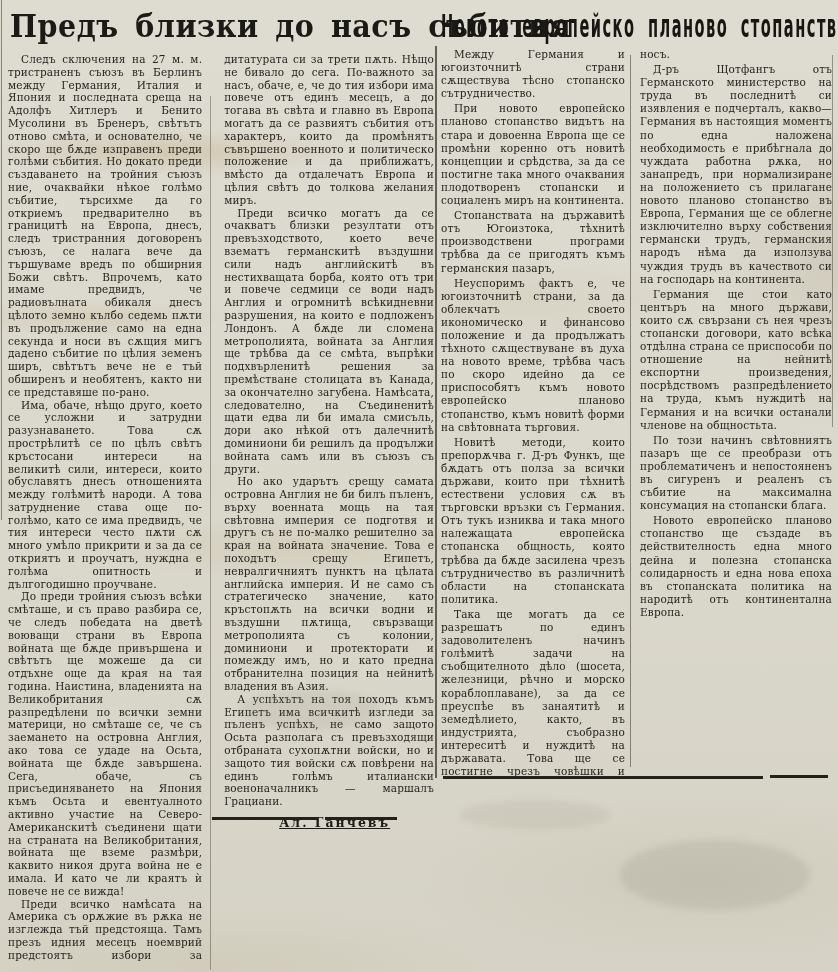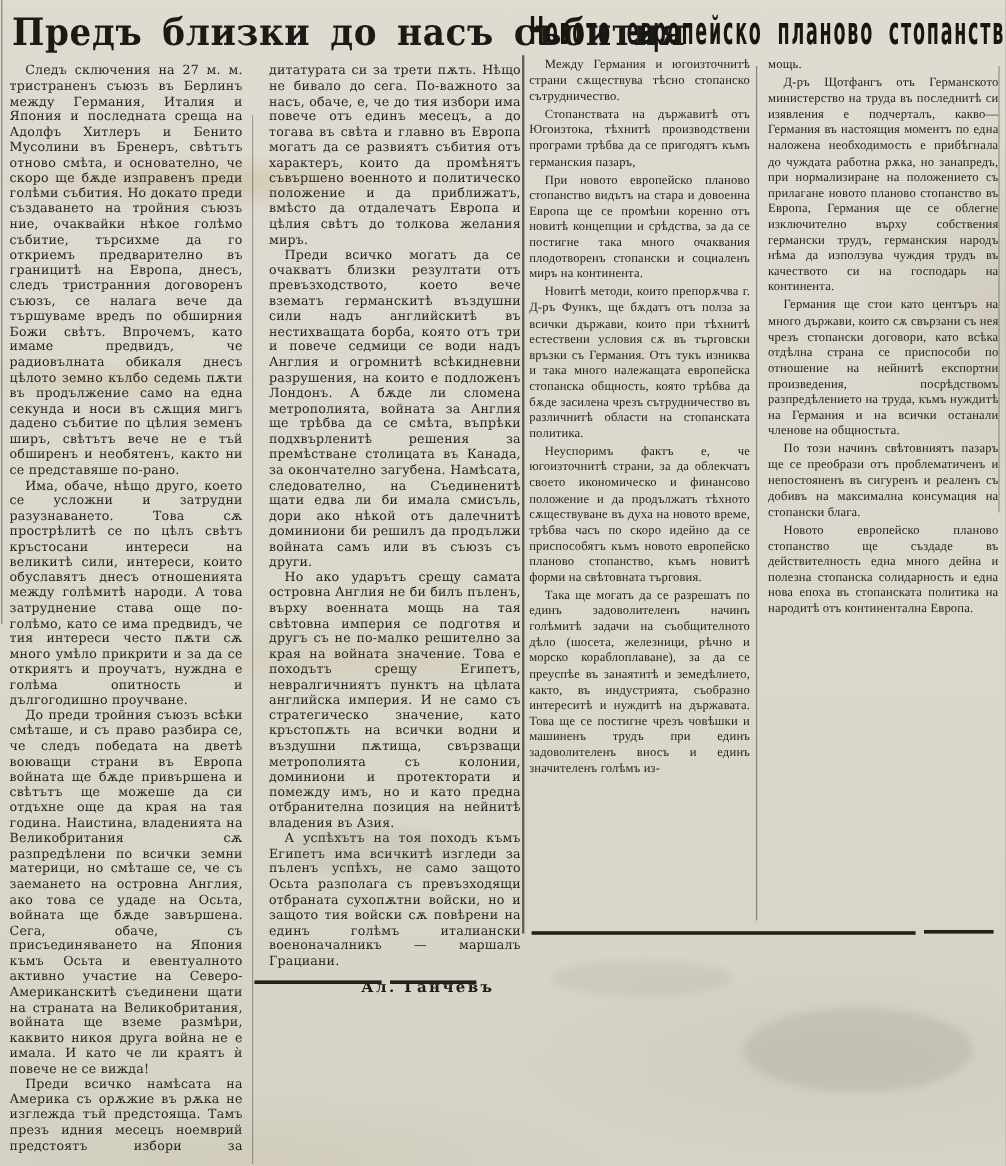--- a/index.html
+++ b/index.html
@@ -48,29 +48,29 @@
   .colB{width:214px;height:908px;}
   .colC{width:184px;height:734px;margin-right:15px;}
   .colD{width:192px;height:734px;}
 
   .col p{
     margin:0;padding:0;
     font-size:10.5px;line-height:12.8px;
     text-align:justify;text-indent:13px;
     letter-spacing:.15px;
   }
-  .colC p,.colD p{line-height:13.1px;margin-bottom:2px;font-family:Liberation Serif, serif;}
+  .colC p,.colD p{line-height:13.1px;margin-bottom:2px;}
   .col p.cont{text-indent:0;}
 
   .signature{
     font-weight:bold;font-size:12.5px;letter-spacing:2px;
     margin-top:7px;color:#1e1c18;
     font-family:"DejaVu Serif","Liberation Serif",serif;
   }
-  .sig-left{text-align:center;padding-left:55px;}
+  .sig-left{text-align:left;padding-left:55px;text-decoration:underline;}
 
   
   .vline{position:absolute;background:#3c3831;}
   .v-edge-left  {left:1px;  top:0;    width:1px;  height:520px;opacity:.55;}
   .v-col-ab     {left:210px;top:96px; width:1px;  height:874px;opacity:.40;}
   .v-article    {left:435px;top:46px; width:2px;  height:732px;opacity:.75;}
   .v-col-cd     {left:630px;top:55px; width:1px;  height:712px;opacity:.55;}
   .v-edge-right {left:832px;top:55px; width:1px;  height:372px;opacity:.45;}
 
   .hseg{position:absolute;background:#23211c;}
@@ -109,31 +109,31 @@
     </div>
   </article>
 
   <article class="article article-right">
     <h1 class="title-right">
       <span class="squeeze">Новото европейско планово стопанство</span>
     </h1>
     <div class="cols">
       <div class="col colC">
         <p>Между Германия и югоизточнитѣ страни сѫществува тѣсно стопанско сътрудничество.</p>
+        <p>При новото европейско планово стопанство видътъ на стара и довоенна Европа ще се промѣни коренно отъ новитѣ концепции и срѣдства, за да се постигне така много очаквания плодотворенъ стопански и социаленъ миръ на континента.</p>
         <p>Стопанствата на държавитѣ отъ Югоизтока, тѣхнитѣ производствени програми трѣбва да се пригодятъ къмъ германския пазаръ,</p>
-        <p>При новото европейско планово стопанство видътъ на стара и довоенна Европа ще се промѣни коренно отъ новитѣ концепции и срѣдства, за да се постигне така много очаквания плодотворенъ стопански и социаленъ миръ на континента.</p>
+        <p>Неуспоримъ фактъ е, че югоизточнитѣ страни, за да облекчатъ своето икономическо и финансово положение и да продължатъ тѣхното сѫществуване въ духа на новото време, трѣбва часъ по скоро идейно да се приспособятъ къмъ новото европейско планово стопанство, къмъ новитѣ форми на свѣтовната търговия.</p>
         <p>Новитѣ методи, които препорѫчва г. Д-ръ Функъ, ще бѫдатъ отъ полза за всички държави, които при тѣхнитѣ естествени условия сѫ въ търговски връзки съ Германия. Отъ тукъ изниква и така много належащата европейска стопанска общность, която трѣбва да бѫде засилена чрезъ сътрудничество въ различнитѣ области на стопанската политика.</p>
-        <p>Неуспоримъ фактъ е, че югоизточнитѣ страни, за да облекчатъ своето икономическо и финансово положение и да продължатъ тѣхното сѫществуване въ духа на новото време, трѣбва часъ по скоро идейно да се приспособятъ къмъ новото европейско планово стопанство, къмъ новитѣ форми на свѣтовната търговия.</p>
         <p>Така ще могатъ да се разрешатъ по единъ задоволителенъ начинъ голѣмитѣ задачи на съобщителното дѣло (шосета, железници, рѣчно и морско кораблоплаване), за да се преуспѣе въ занаятитѣ и земедѣлието, както, въ индустрията, съобразно интереситѣ и нуждитѣ на държавата. Това ще се постигне чрезъ човѣшки и машиненъ трудъ при единъ задоволителенъ вносъ и единъ значителенъ голѣмъ из-</p>
       </div>
       <div class="col colD">
-        <p class="cont">мощь.</p>
+        <p class="cont">носъ.</p>
         <p>Д-ръ Щотфангъ отъ Германското министерство на труда въ последнитѣ си изявления е подчерталъ, какво—Германия въ настоящия моментъ по една наложена необходимость е прибѣгнала до чуждата работна рѫка, но занапредъ, при нормализиране на положението съ прилагане новото планово стопанство въ Европа, Германия ще се облегне изключително върху собствения германски трудъ, германския народъ нѣма да използува чуждия трудъ въ качеството си на господарь на континента.</p>
         <p>Германия ще стои като центъръ на много държави, които сѫ свързани съ нея чрезъ стопански договори, като всѣка отдѣлна страна се приспособи по отношение на нейнитѣ експортни произведения, посрѣдствомъ разпредѣлението на труда, къмъ нуждитѣ на Германия и на всички останали членове на общностьта.</p>
-        <p>По този начинъ свѣтовниятъ пазаръ ще се преобрази отъ проблематиченъ и непостояненъ въ сигуренъ и реаленъ съ добивъ на максимална консумация на стопански блага.</p>
+        <p>По този начинъ свѣтовниятъ пазаръ ще се преобрази отъ проблематиченъ и непостояненъ въ сигуренъ и реаленъ съ събитие на максимална консумация на стопански блага.</p>
         <p>Новото европейско планово стопанство ще създаде въ действителность една много дейна и полезна стопанска солидарность и една нова епоха въ стопанската политика на народитѣ отъ континентална Европа.</p>
 
       </div>
     </div>
   </article>
 
   <div class="vline v-edge-left"></div>
   <div class="vline v-col-ab"></div>
   <div class="vline v-article"></div>
   <div class="vline v-col-cd"></div>

